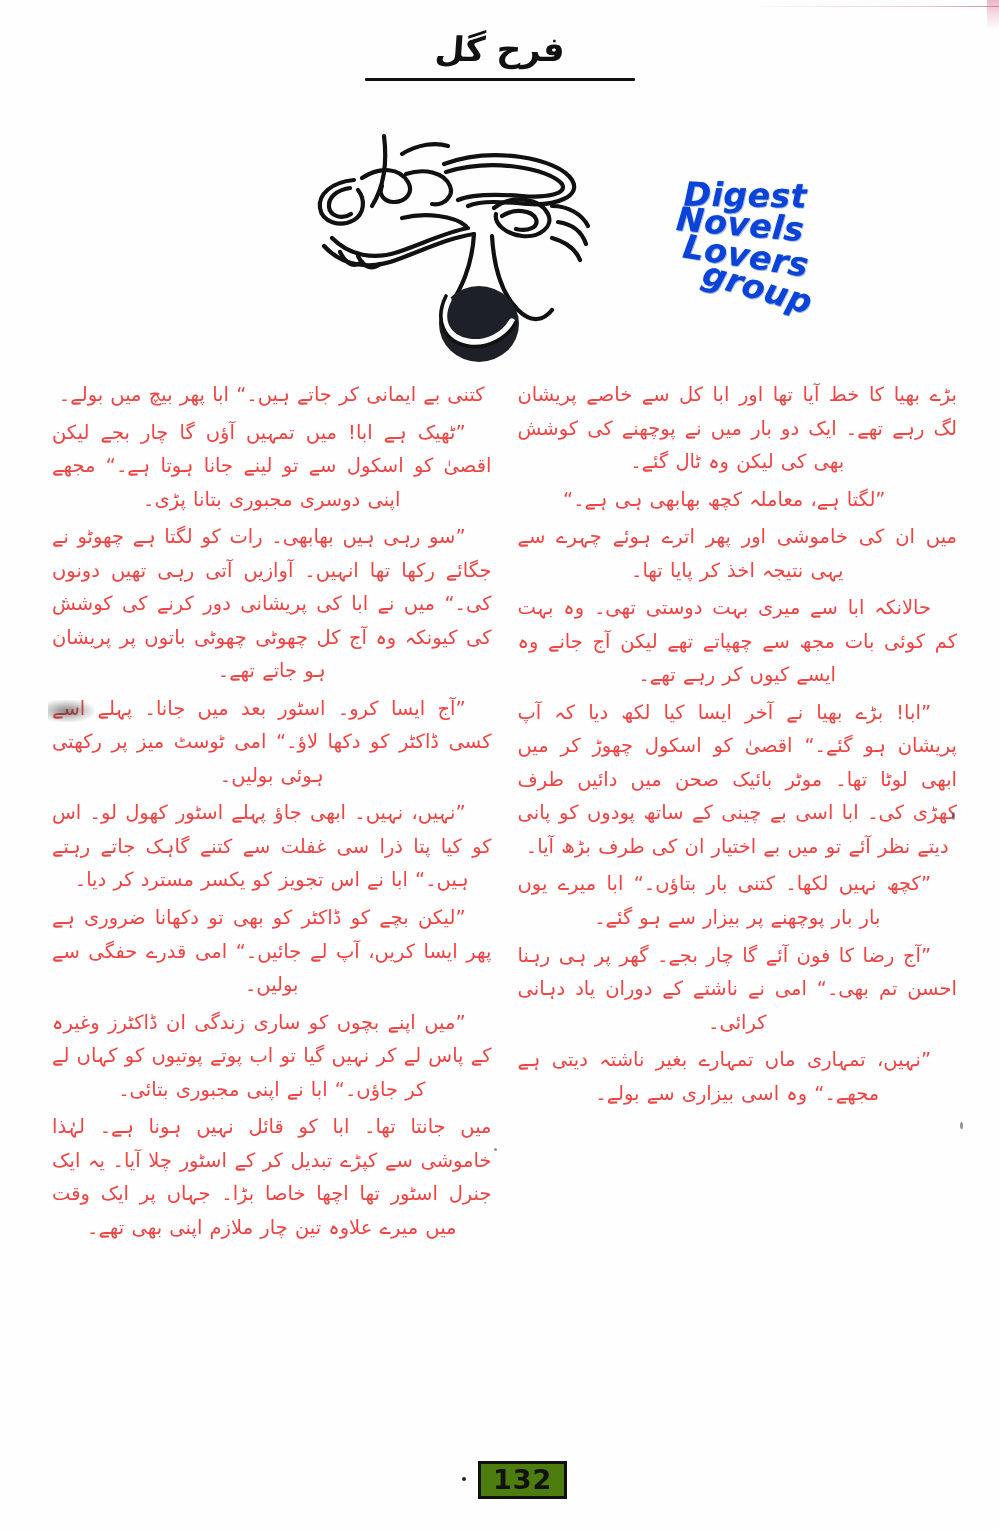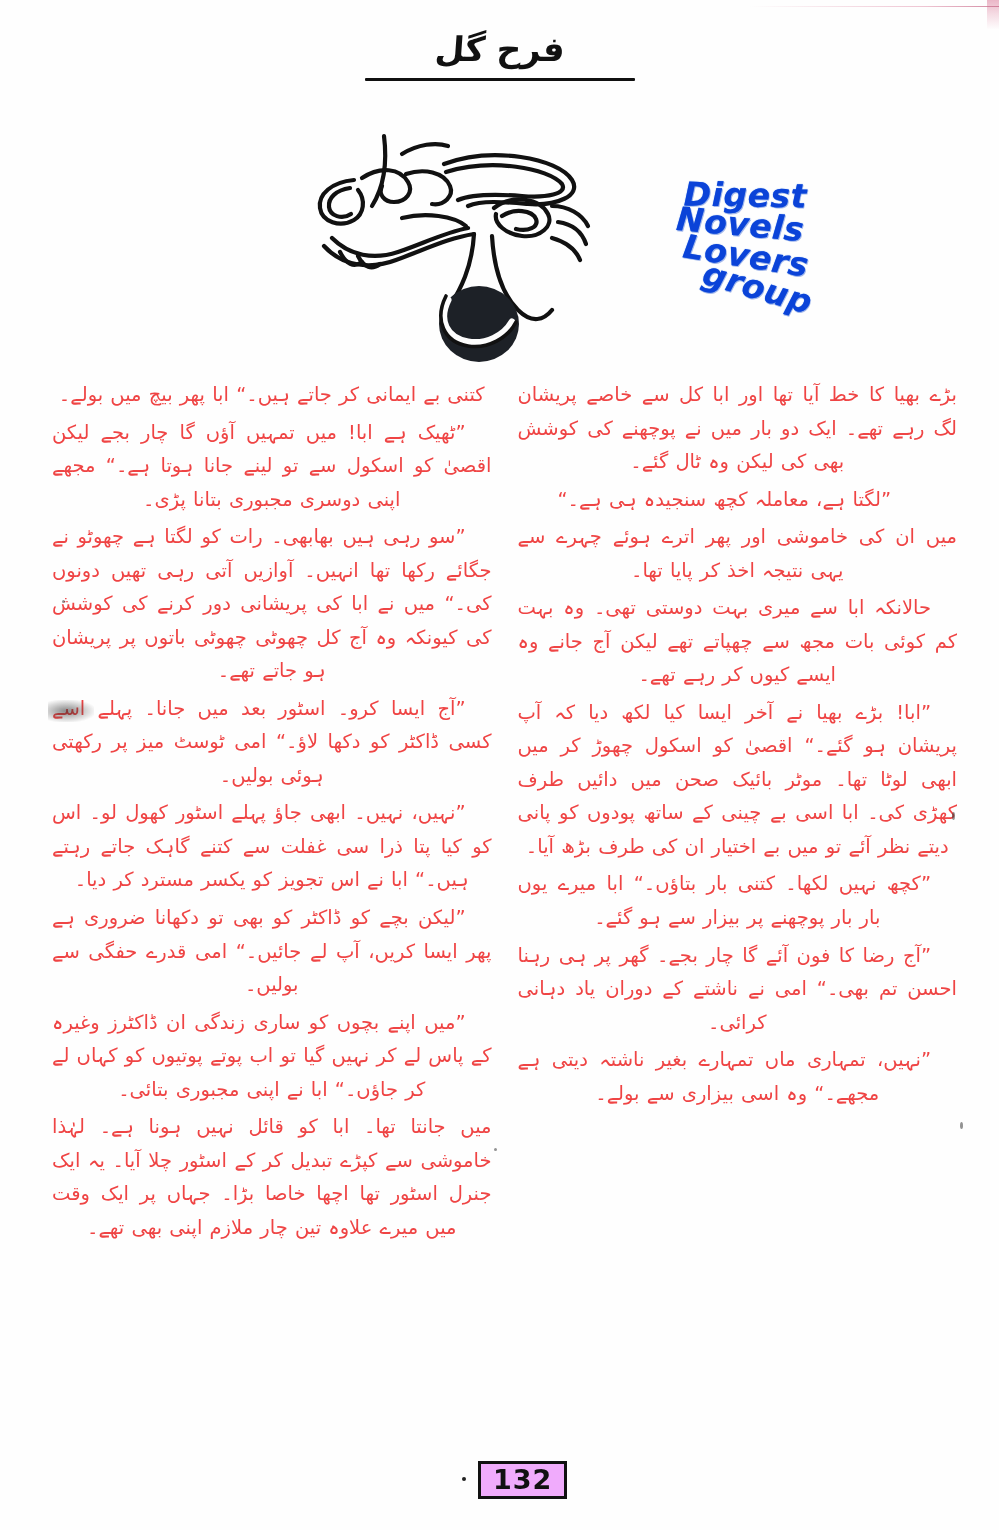--- a/index.html
+++ b/index.html
@@ -153,21 +153,21 @@
     opacity: .55;
   }
 
   
   .page-number-box {
     position: absolute;
     left: 478px;
     top: 1461px;
     border: 3px solid #111;
     padding: 2px 12px 3px 12px;
-    background: #f0abfc;
+    background: #4d7c0f;
   }
   .page-number {
     font-family: "DejaVu Sans", sans-serif;
     font-weight: 700;
     font-size: 27px;
     line-height: 1;
     color: #111;
     letter-spacing: 1px;
   }
   .page-dot {
@@ -239,21 +239,21 @@
     <div class="wm-line wm-l1">Digest</div>
     <div class="wm-line wm-l2">Novels</div>
     <div class="wm-line wm-l3">Lovers</div>
     <div class="wm-line wm-l4">group</div>
   </div>
 
   <div class="columns">
 
     <div class="col">
       <p>بڑے بھیا کا خط آیا تھا اور ابا کل سے خاصے پریشان لگ رہے تھے۔ ایک دو بار میں نے پوچھنے کی کوشش بھی کی لیکن وہ ٹال گئے۔</p>
-      <p class="indent">”لگتا ہے، معاملہ کچھ سنجیدہ ہی ہے۔“</p>
+      <p class="indent">”لگتا ہے، معاملہ کچھ بھابھی ہی ہے۔“</p>
       <p>میں ان کی خاموشی اور پھر اترے ہوئے چہرے سے یہی نتیجہ اخذ کر پایا تھا۔</p>
       <p class="indent">حالانکہ ابا سے میری بہت دوستی تھی۔ وہ بہت کم کوئی بات مجھ سے چھپاتے تھے لیکن آج جانے وہ ایسے کیوں کر رہے تھے۔</p>
       <p class="indent">”ابا! بڑے بھیا نے آخر ایسا کیا لکھ دیا کہ آپ پریشان ہو گئے۔“ اقصیٰ کو اسکول چھوڑ کر میں ابھی لوٹا تھا۔ موٹر بائیک صحن میں دائیں طرف کھڑی کی۔ ابا اسی بے چینی کے ساتھ پودوں کو پانی دیتے نظر آئے تو میں بے اختیار ان کی طرف بڑھ آیا۔</p>
       <p class="indent">”کچھ نہیں لکھا۔ کتنی بار بتاؤں۔“ ابا میرے یوں بار بار پوچھنے پر بیزار سے ہو گئے۔</p>
       <p class="indent">”آج رضا کا فون آئے گا چار بجے۔ گھر پر ہی رہنا احسن تم بھی۔“ امی نے ناشتے کے دوران یاد دہانی کرائی۔</p>
       <p class="indent">”نہیں، تمہاری ماں تمہارے بغیر ناشتہ دیتی ہے مجھے۔“ وہ اسی بیزاری سے بولے۔</p>
     </div>
 
     <div class="col">
       <p>کتنی بے ایمانی کر جاتے ہیں۔“ ابا پھر بیچ میں بولے۔</p>

